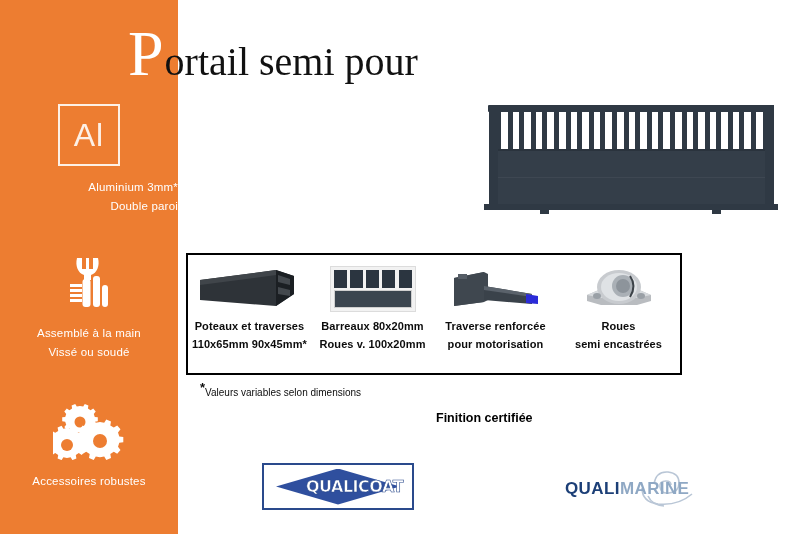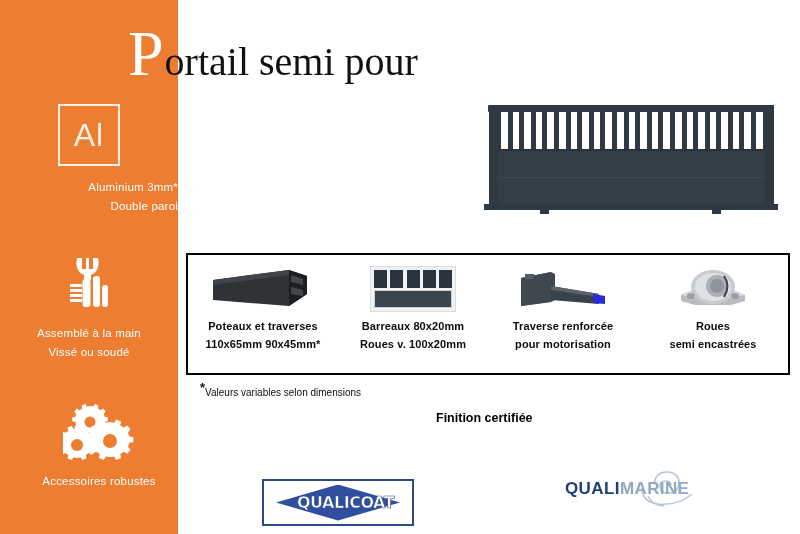--- a/index.html
+++ b/index.html
@@ -33,21 +33,21 @@
   }
   .side-block {
     position: absolute;
     left: 0;
     width: 178px;
     text-align: center;
     color: #ffffff;
   }
   .side-block.b1 { top: 104px; text-align: right; }
   .side-block.b2 { top: 252px; }
-  .side-block.b3 { top: 400px; padding-left: 10px; }
+  .side-block.b3 { top: 400px; }
 
   .al-box {
     width: 62px;
     height: 62px;
     margin: 0 auto 12px auto;
     border: 2px solid #fdf0e6;
     box-sizing: border-box;
     display: flex;
     align-items: center;
     justify-content: center;
@@ -162,21 +162,21 @@
     background: #2f3944;
   }
   .gate-foot.fl { left: 56px; }
   .gate-foot.fr { left: 228px; }
 
   
   .features {
     position: absolute;
     left: 186px;
     top: 253px;
-    width: 604px;
+    width: 496px;
     height: 122px;
     border: 2px solid #000000;
     box-sizing: border-box;
     background: #ffffff;
     display: flex;
   }
   .feature {
     flex: 1 1 0;
     display: flex;
     flex-direction: column;
@@ -256,29 +256,29 @@
     font-size: 12.5px;
     font-weight: 700;
     color: #000000;
     white-space: nowrap;
   }
 
   
   .qualicoat {
     position: absolute;
     left: 262px;
-    top: 479px;
+    top: 463px;
     width: 152px;
     height: 47px;
     border: 2px solid #2a4a8c;
     box-sizing: border-box;
     background: #ffffff;
     display: flex;
     align-items: center;
-    justify-content: flex-start;
+    justify-content: center;
     overflow: hidden;
     padding-left: 33px;
   }
   .qc-diamond {
     position: absolute;
     left: 50%;
     top: 50%;
     width: 124px;
     height: 36px;
     margin: -18px 0 0 -62px;

